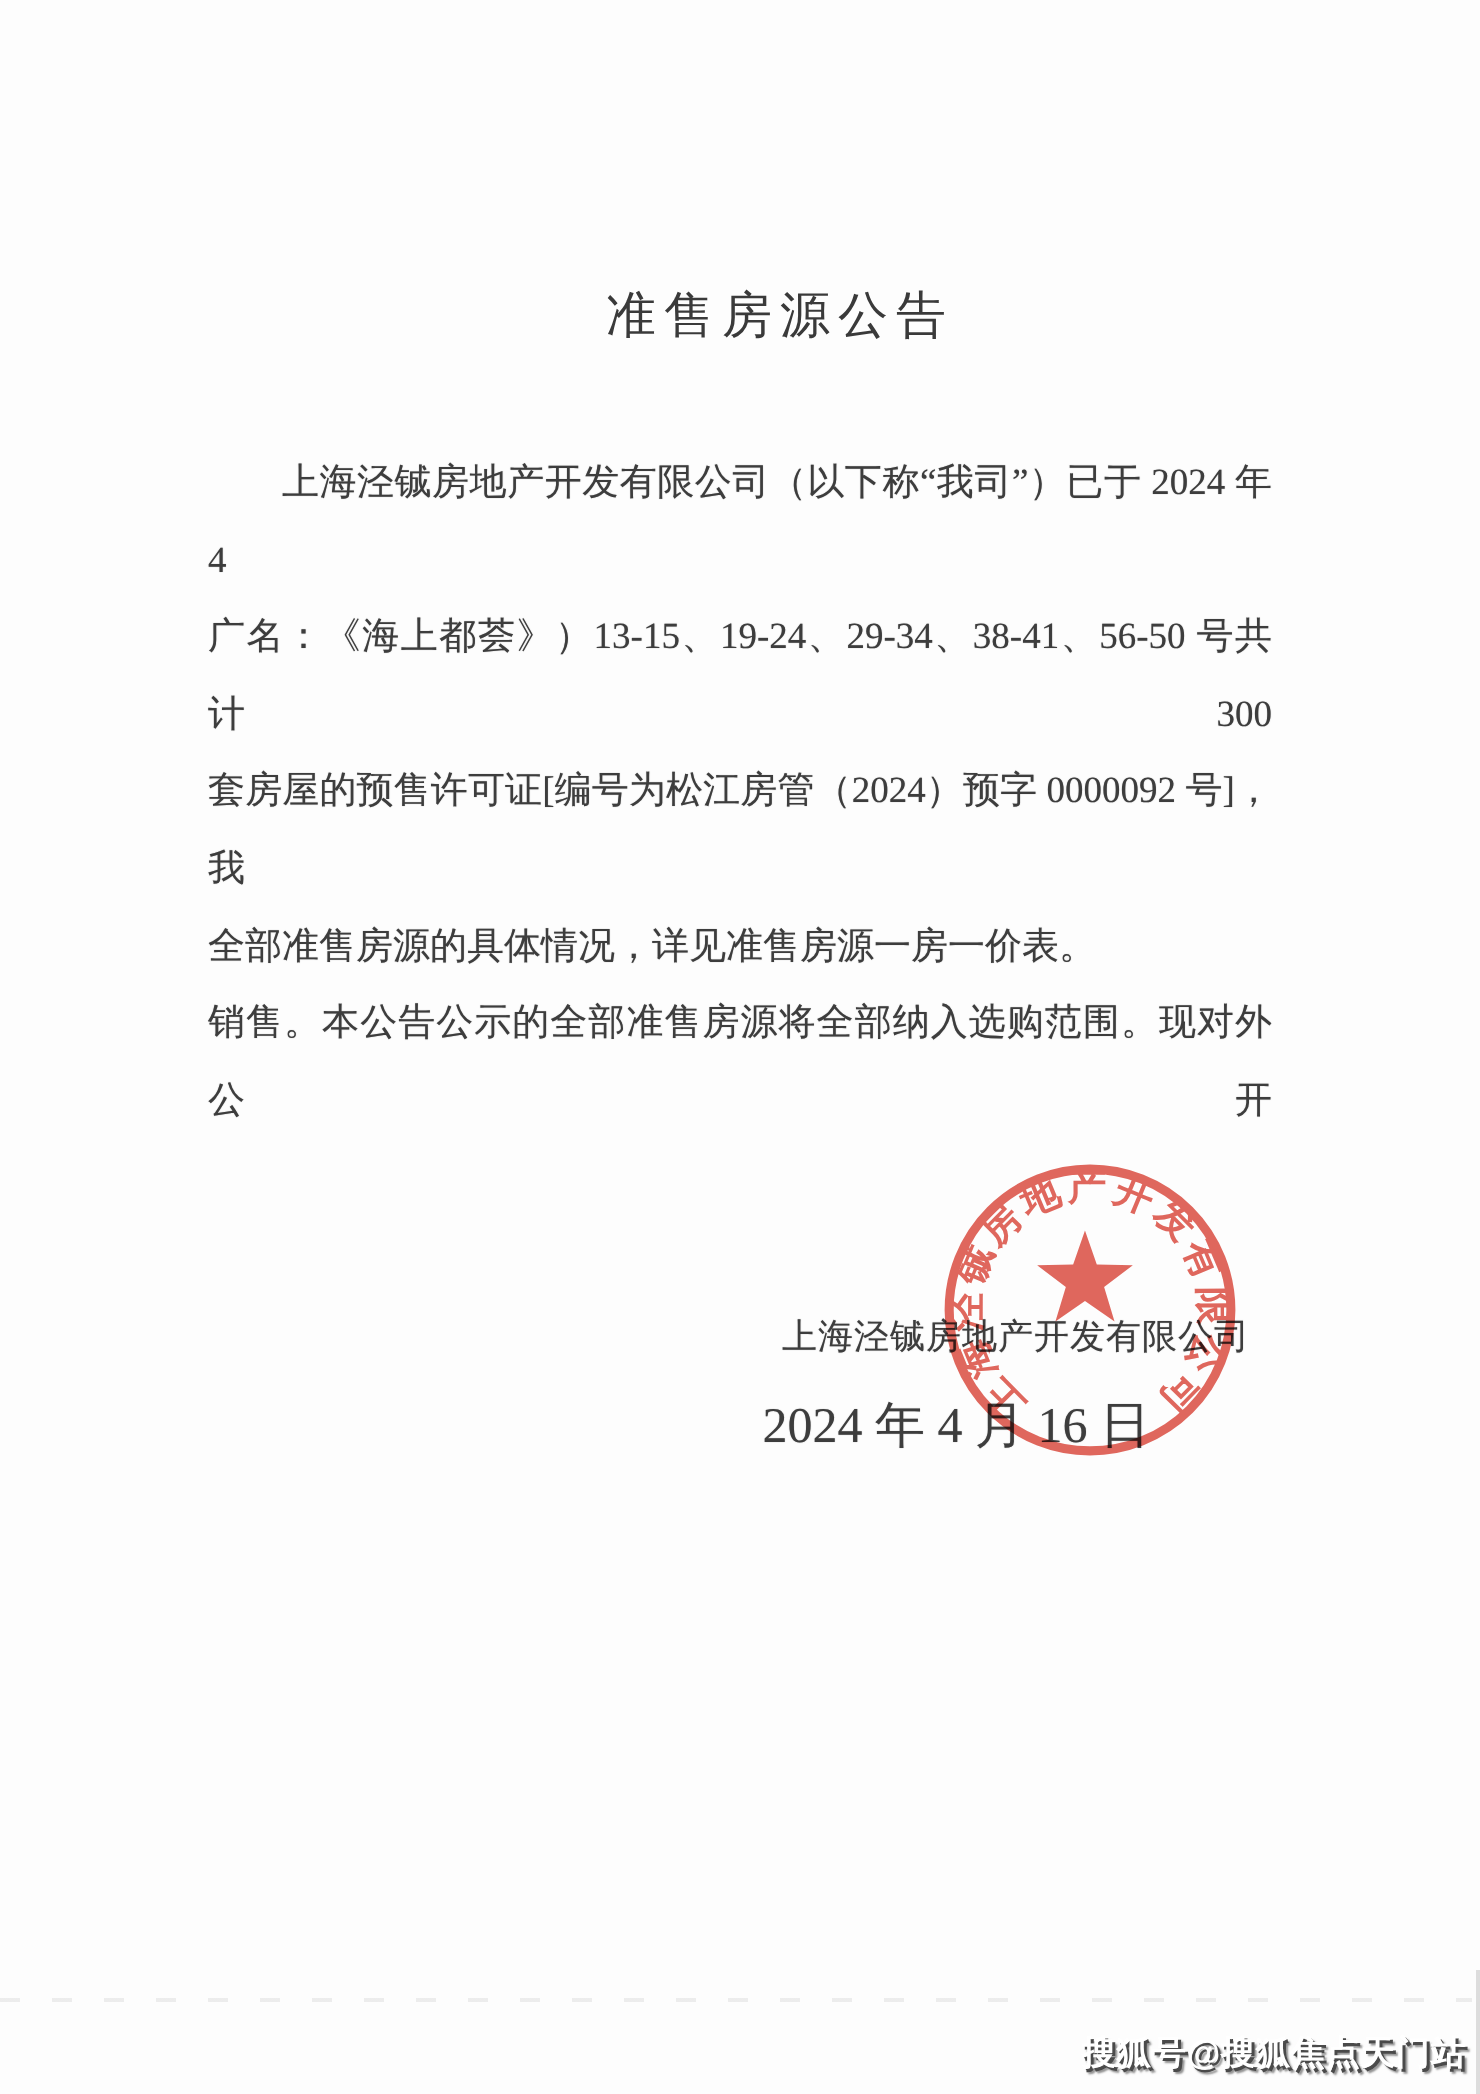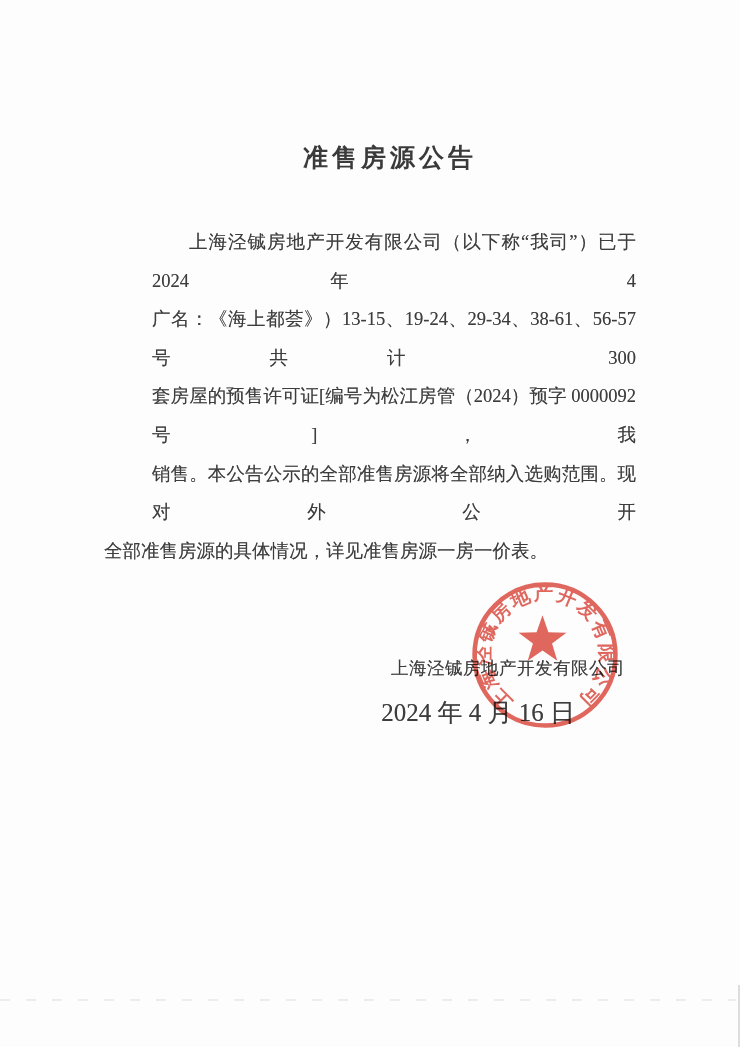--- a/index.html
+++ b/index.html
@@ -17,21 +17,21 @@
     color: #3d3d3d;
   }
   .title {
     position: absolute;
     top: 141px;
     left: 40px;
     width: 700px;
     margin: 0;
     text-align: center;
     font-size: 25px;
-    font-weight: bold;
+    font-weight: normal;
     letter-spacing: 4px;
     color: #3a3a3a;
   }
   .body-block {
     position: absolute;
     top: 223px;
     left: 104px;
     width: 532px;
     font-size: 18.5px;
     line-height: 38.6px;
@@ -39,21 +39,20 @@
     text-shadow: 0 0 0.5px rgba(70,70,70,0.55);
   }
   .line {
     white-space: nowrap;
   }
   .line.justify {
     white-space: normal;
     text-align: justify;
     text-align-last: justify;
     text-justify: inter-character;
-    margin-left: 48px;
   }
   .line.indent {
     text-indent: 37px;
   }
   .sig-company {
     position: absolute;
     top: 656px;
     right: 115px;
     font-size: 17.5px;
     letter-spacing: 0.5px;
@@ -115,36 +114,37 @@
 </style>
 </head>
 <body>
 
 <div class="page">
 
   <h1 class="title">准售房源公告</h1>
 
   <div class="body-block">
     <div class="line justify indent">上海泾铖房地产开发有限公司（以下称“我司”）已于 2024 年 4</div>
-    <div class="line justify">广名：《海上都荟》）13-15、19-24、29-34、38-61、56-57 号共计 300</div>
+    <div class="line justify">广名：《海上都荟》）13-15、19-24、29-34、38-41、56-50 号共计 300</div>
     <div class="line justify">套房屋的预售许可证[编号为松江房管（2024）预字 0000092 号]，我</div>
+    <div class="line">全部准售房源的具体情况，详见准售房源一房一价表。</div>
     <div class="line justify">销售。本公告公示的全部准售房源将全部纳入选购范围。现对外公开</div>
-    <div class="line">全部准售房源的具体情况，详见准售房源一房一价表。</div>
   </div>
 
   <div class="sig-company">上海泾铖房地产开发有限公司</div>
 
   <div class="sig-date">2024 年 4 月 16 日</div>
 
   <svg class="seal" viewBox="0 0 160 160" xmlns="http://www.w3.org/2000/svg">
     <circle cx="80.5" cy="80.5" r="70" fill="none" stroke-width="4.5" stroke="#dd5348"></circle>
     <polygon points="78,41 83.88,57.91 101.78,58.27 87.51,69.09 92.69,86.23 78,76 63.31,86.23 68.49,69.09 54.22,58.27 72.12,57.91" fill="#dd5348"></polygon>
     <path id="sealArc" d="M 51.4 127.1 A 55 55 0 1 1 109.6 127.1" fill="none"></path>
     <text fill="#dd5348">
       <textPath href="#sealArc" startOffset="2">上海泾铖房地产开发有限公司</textPath>
     </text>
   </svg>
 
   <div class="scan-band"></div>
   <div class="scan-edge"></div>
 
+  <div class="watermark">搜狐号@搜狐焦点天门站</div>
 
 </div>
 
 </body></html>

